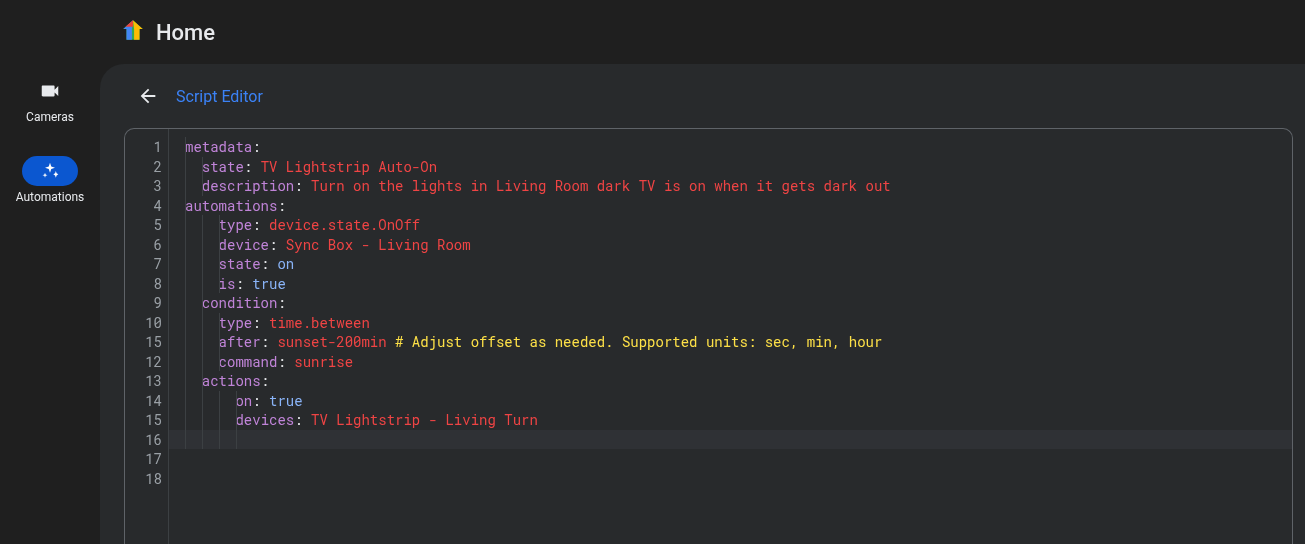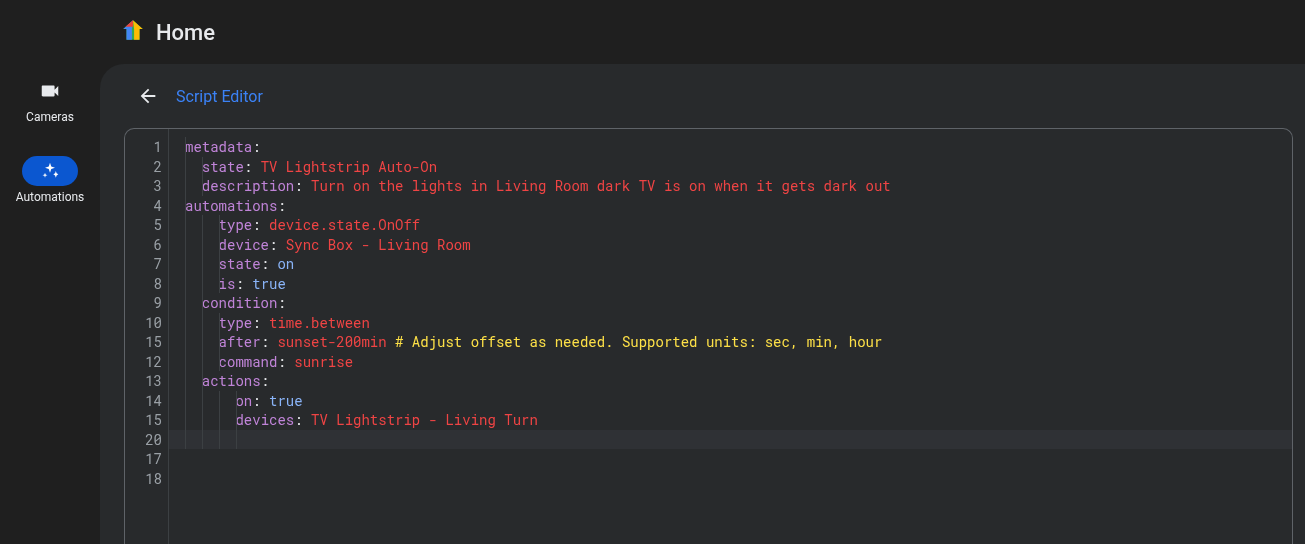--- a/index.html
+++ b/index.html
@@ -244,21 +244,21 @@
               <div class="ln">6</div>
               <div class="ln">7</div>
               <div class="ln">8</div>
               <div class="ln">9</div>
               <div class="ln">10</div>
               <div class="ln">15</div>
               <div class="ln">12</div>
               <div class="ln">13</div>
               <div class="ln">14</div>
               <div class="ln">15</div>
-              <div class="ln">20</div>
+              <div class="ln">16</div>
               <div class="ln">17</div>
               <div class="ln">18</div>
             </div>
           <div class="code-area" id="code-area">
               <div class="code-line lvl1"><span class="d"></span><span class="k">metadata</span><span class="d">:</span></div>
               <div class="code-line lvl2"><span class="d">  </span><span class="k">state</span><span class="d">: </span><span class="s">TV Lightstrip Auto-On</span></div>
               <div class="code-line lvl2"><span class="d">  </span><span class="k">description</span><span class="d">: </span><span class="s">Turn on the lights in Living Room dark TV is on when it gets dark out</span></div>
               <div class="code-line lvl1"><span class="d"></span><span class="k">automations</span><span class="d">:</span></div>
               <div class="code-line lvl3"><span class="d">    </span><span class="k">type</span><span class="d">: </span><span class="s">device.state.OnOff</span></div>
               <div class="code-line lvl3"><span class="d">    </span><span class="k">device</span><span class="d">: </span><span class="s">Sync Box - Living Room</span></div>

